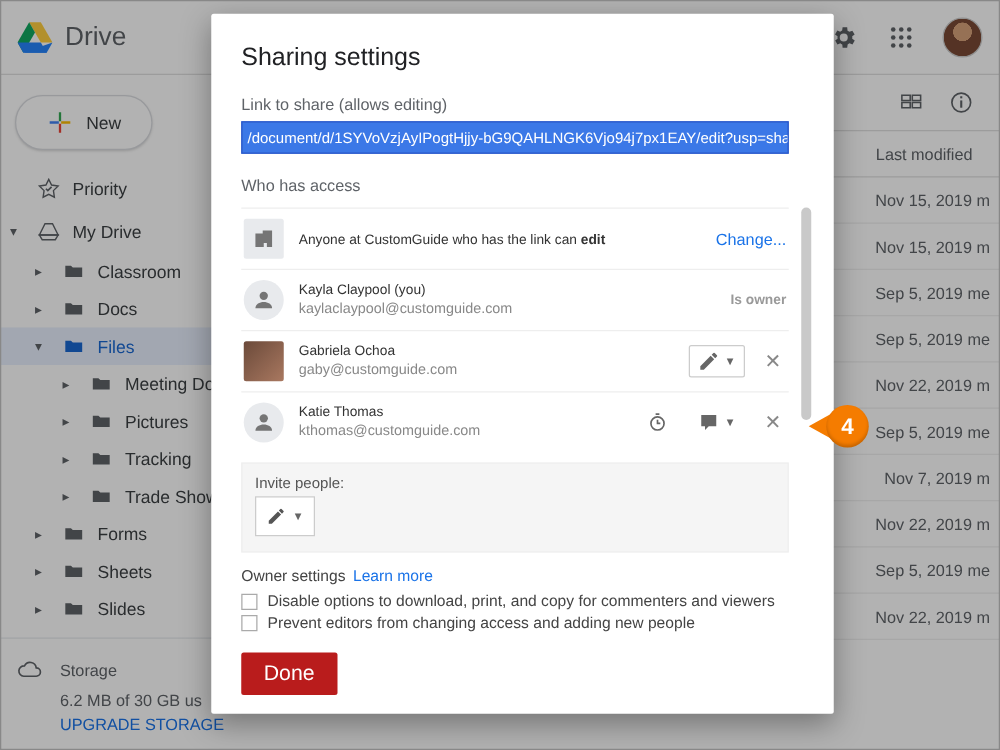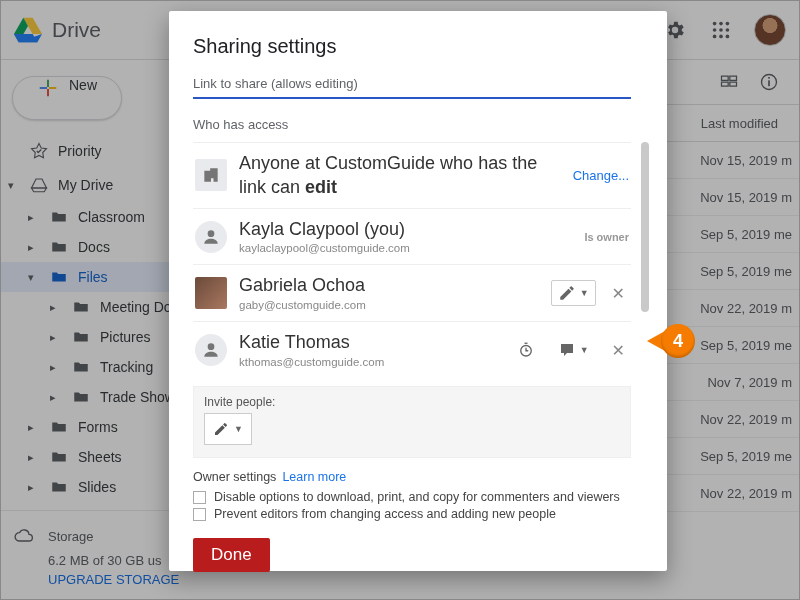--- a/index.html
+++ b/index.html
@@ -12,21 +12,21 @@
   .logo-tri { width: 28px; height: 26px; }
   .logo-text { font-size: 21px; color: #5f6368; }
   .top-spacer { flex: 1; }
   .top-icons { display: flex; align-items: center; gap: 20px; color: #5f6368; }
   .top-icons svg { width: 22px; height: 22px; fill: #5f6368; }
   .avatar { width: 32px; height: 32px; border-radius: 50%; background: radial-gradient(circle at 50% 35%, #d7a27a 0 30%, #7a4a35 31% 100%); border: 1px solid #ccc; }
 
   .body { flex: 1; display: flex; min-height: 0; }
 
   .sidebar { width: 232px; padding: 10px 0 10px 0; border-right: 0; display: flex; flex-direction: column; }
-  .new-btn { margin: 6px 0 14px 12px; width: 110px; height: 44px; border-radius: 22px; background: #fff; border: 1px solid #dadce0; box-shadow: 0 1px 2px rgba(0,0,0,.15); display: flex; justify-content: center; gap: 10px; font-size: 14px; color: #3c4043; cursor: pointer; }
+  .new-btn { margin: 6px 0 14px 12px; width: 110px; height: 44px; border-radius: 22px; background: #fff; border: 1px solid #dadce0; box-shadow: 0 1px 2px rgba(0,0,0,.15); display: flex; align-items: center; justify-content: center; gap: 10px; font-size: 14px; color: #3c4043; cursor: pointer; }
   .plus { width: 22px; height: 22px; }
 
   .navlist { font-size: 14px; color: #3c4043; }
   .nav-item { display: flex; align-items: center; gap: 10px; height: 30px; padding-left: 8px; cursor: pointer; border-radius: 0 16px 16px 0; }
   .nav-item.top { height: 34px; }
   .nav-item.selected { background: #e8f0fe; color: #1967d2; }
   .nav-item .chev { width: 12px; font-size: 11px; color: #5f6368; }
   .nav-item.nochev .chev { visibility: hidden; }
   .nav-icon { width: 18px; height: 18px; display: inline-flex; align-items: center; justify-content: center; }
   .nav-icon svg { width: 18px; height: 18px; fill: #5f6368; }
@@ -57,21 +57,21 @@
 
   .access-list { margin: 4px 24px 0; position: relative; }
   .access-scrollbar { position: absolute; right: -18px; top: 0; width: 8px; height: 170px; background: #c9c9c9; border-radius: 4px; }
   .access-row { display: flex; align-items: center; border-top: 1px solid #eee; padding: 8px 2px; gap: 12px; min-height: 46px; }
   .access-row:first-child { border-top: 1px solid #eee; }
   .row-avatar { width: 32px; height: 32px; border-radius: 2px; background: #e8eaed; display: flex; align-items: center; justify-content: center; flex: none; }
   .row-avatar.circle { border-radius: 50%; }
   .row-avatar svg { width: 20px; height: 20px; fill: #757575; }
   .row-avatar.photo { background: linear-gradient(135deg,#6b4a3a,#a97860); border-radius: 2px; }
   .row-text { flex: 1; line-height: 1.35; }
-  .row-text .name { font-size: 18px; color: #333; }
+  .row-text .name { font-size: 11px; color: #333; }
   .row-text .email { font-size: 11.5px; color: #888; }
   .row-end { display: flex; align-items: center; gap: 12px; color: #666; }
   .row-end .linklike { color: #1a73e8; font-size: 13px; cursor: pointer; }
   .row-end .owner { font-size: 11px; color: #999; font-weight: bold; }
   .row-end svg { width: 18px; height: 18px; fill: #666; }
   .iconbtn { width: 26px; height: 26px; display: inline-flex; align-items: center; justify-content: center; cursor: pointer; border-radius: 2px; }
   .drop { display: inline-flex; align-items: center; gap: 4px; padding: 3px 6px; border: 1px solid transparent; border-radius: 2px; cursor: pointer; }
   .drop.boxed { border: 1px solid #ccc; }
   .caret { font-size: 9px; color: #666; }
   .x-btn { font-size: 16px; color: #888; cursor: pointer; padding: 0 4px; }

